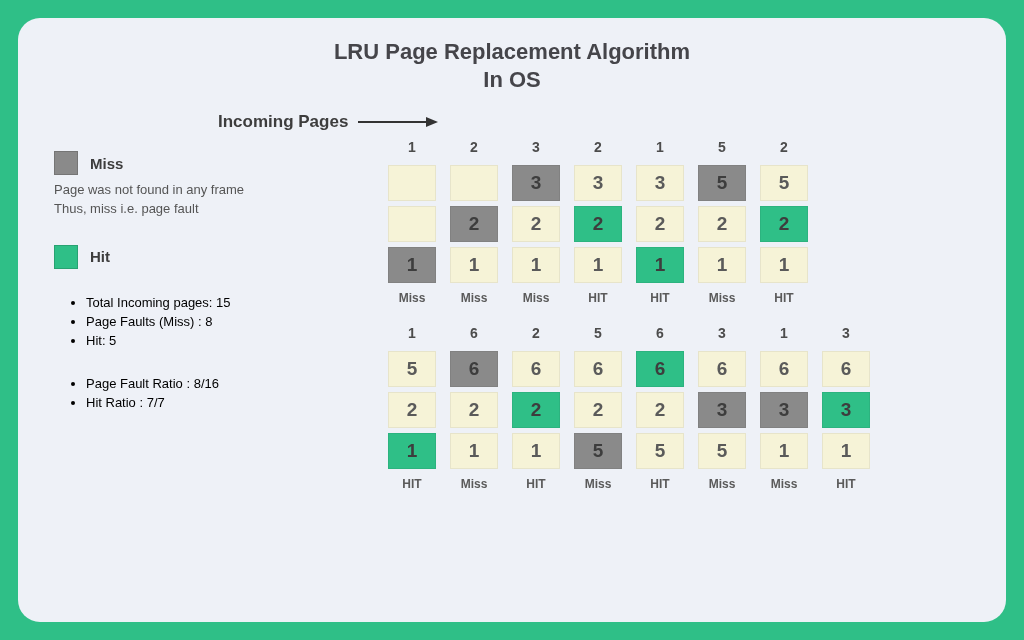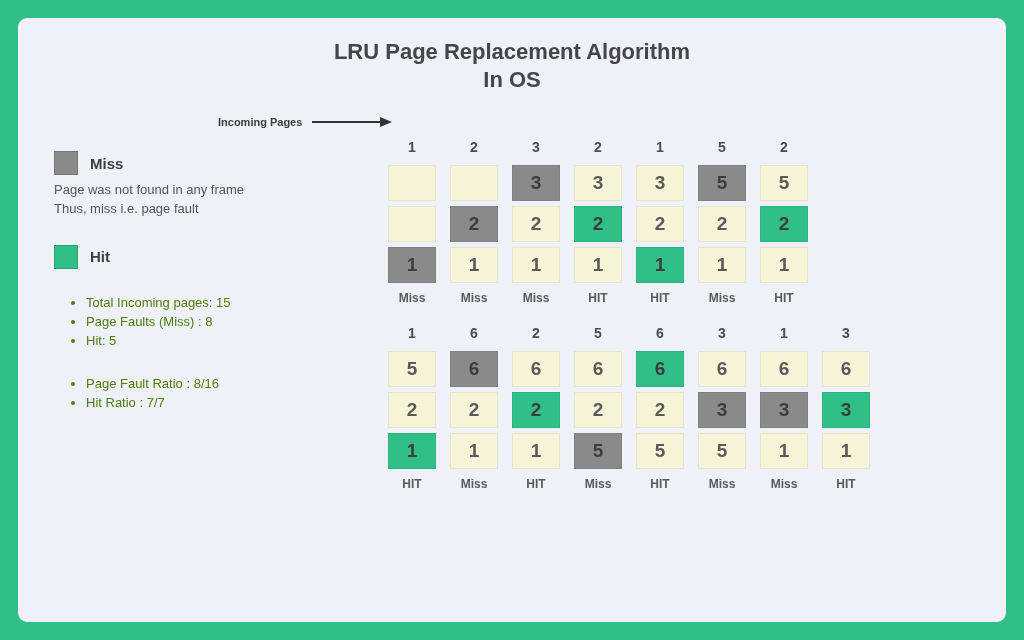--- a/index.html
+++ b/index.html
@@ -6,21 +6,21 @@
   html, body { width: 1024px; height: 640px; }
   body {
     font-family: "Segoe UI", Arial, sans-serif;
     background: #2fbf87;
     padding: 18px;
   }
   .panel {
     background: #eef1f7;
     width: 100%;
     height: 100%;
-    border-radius: 9px;
+    border-radius: 22px;
     position: relative;
     padding: 20px 36px 20px 36px;
     color: #3d3d3d;
   }
   .title {
     text-align: center;
     font-weight: 700;
     font-size: 22px;
     color: #45454a;
     line-height: 1.25;
@@ -43,21 +43,21 @@
 
   
   .incoming-row {
     display: flex;
     align-items: center;
     height: 22px;
     margin-bottom: 6px;
   }
   .incoming-label {
     font-weight: 700;
-    font-size: 11px;
+    font-size: 17px;
     color: #3d3d3d;
     margin-left: -170px;
     margin-right: 10px;
     white-space: nowrap;
   }
   .arrow {
     flex: 0 0 auto;
     width: 80px;
     height: 14px;
   }
@@ -82,21 +82,21 @@
     font-size: 13px;
     color: #555;
     line-height: 1.45;
     white-space: pre-line;
   }
 
   .stats {
     margin-top: 12px;
     margin-left: 14px;
     font-size: 13px;
-    color: #4d7c0f;
+    color: #000000;
   }
   .stats ul { list-style: disc; padding-left: 18px; margin-bottom: 28px; }
   .stats li { margin: 4px 0; }
 
   
   .cols {
     display: flex;
     gap: 14px;
     margin-bottom: 20px;
   }

